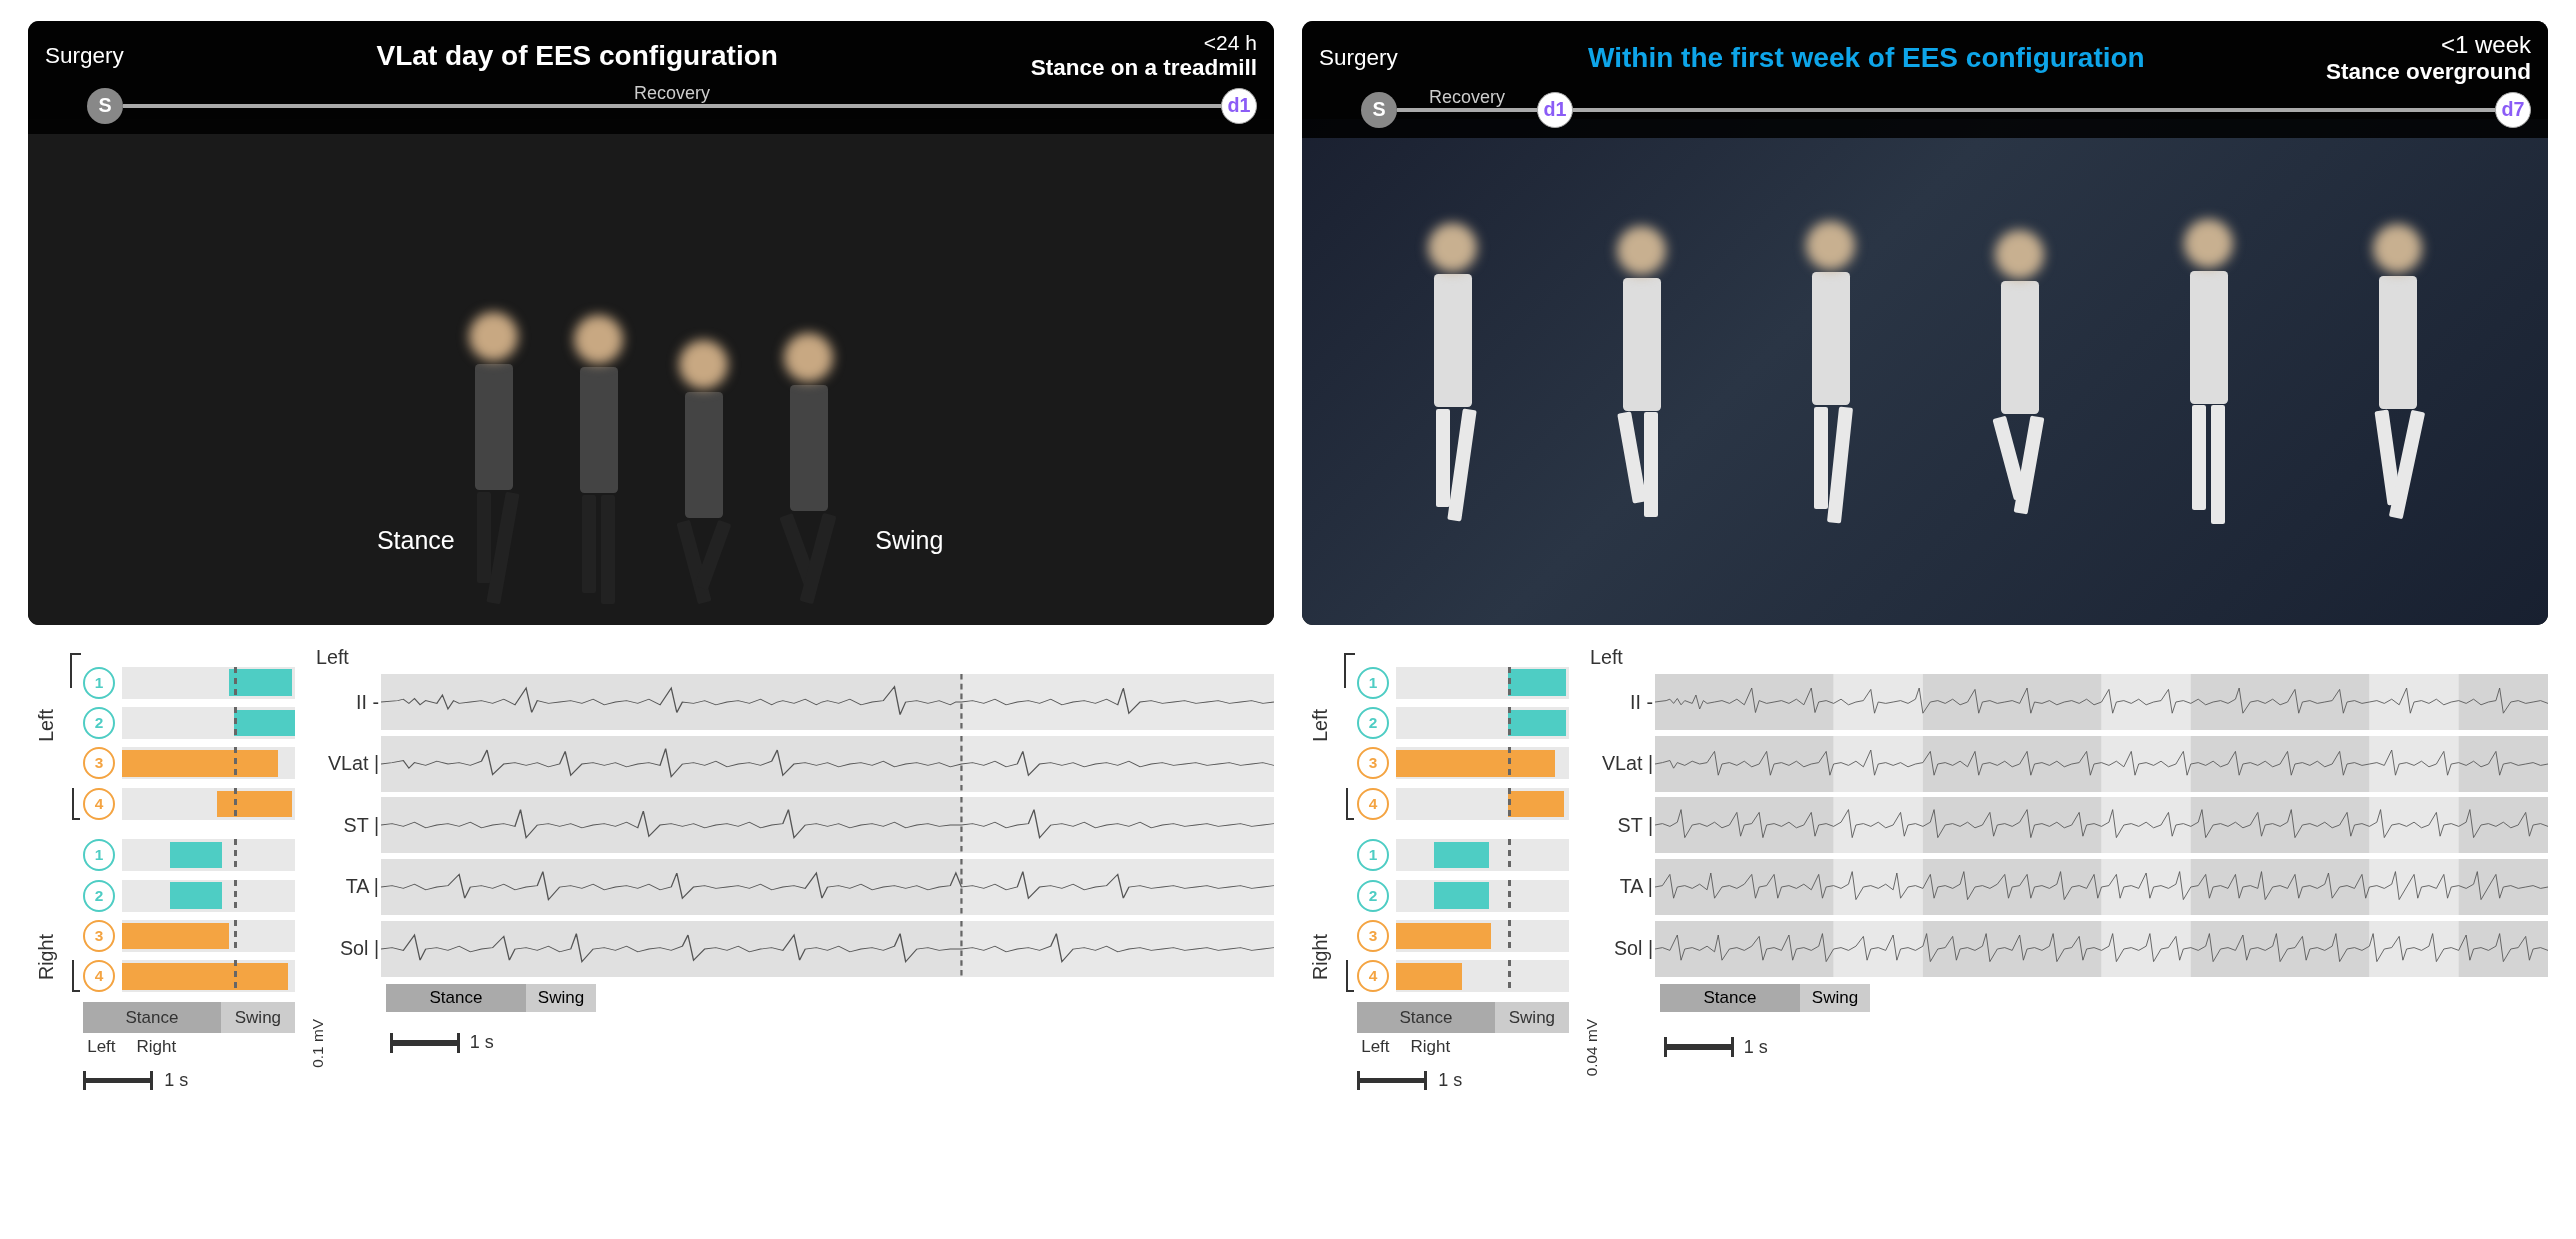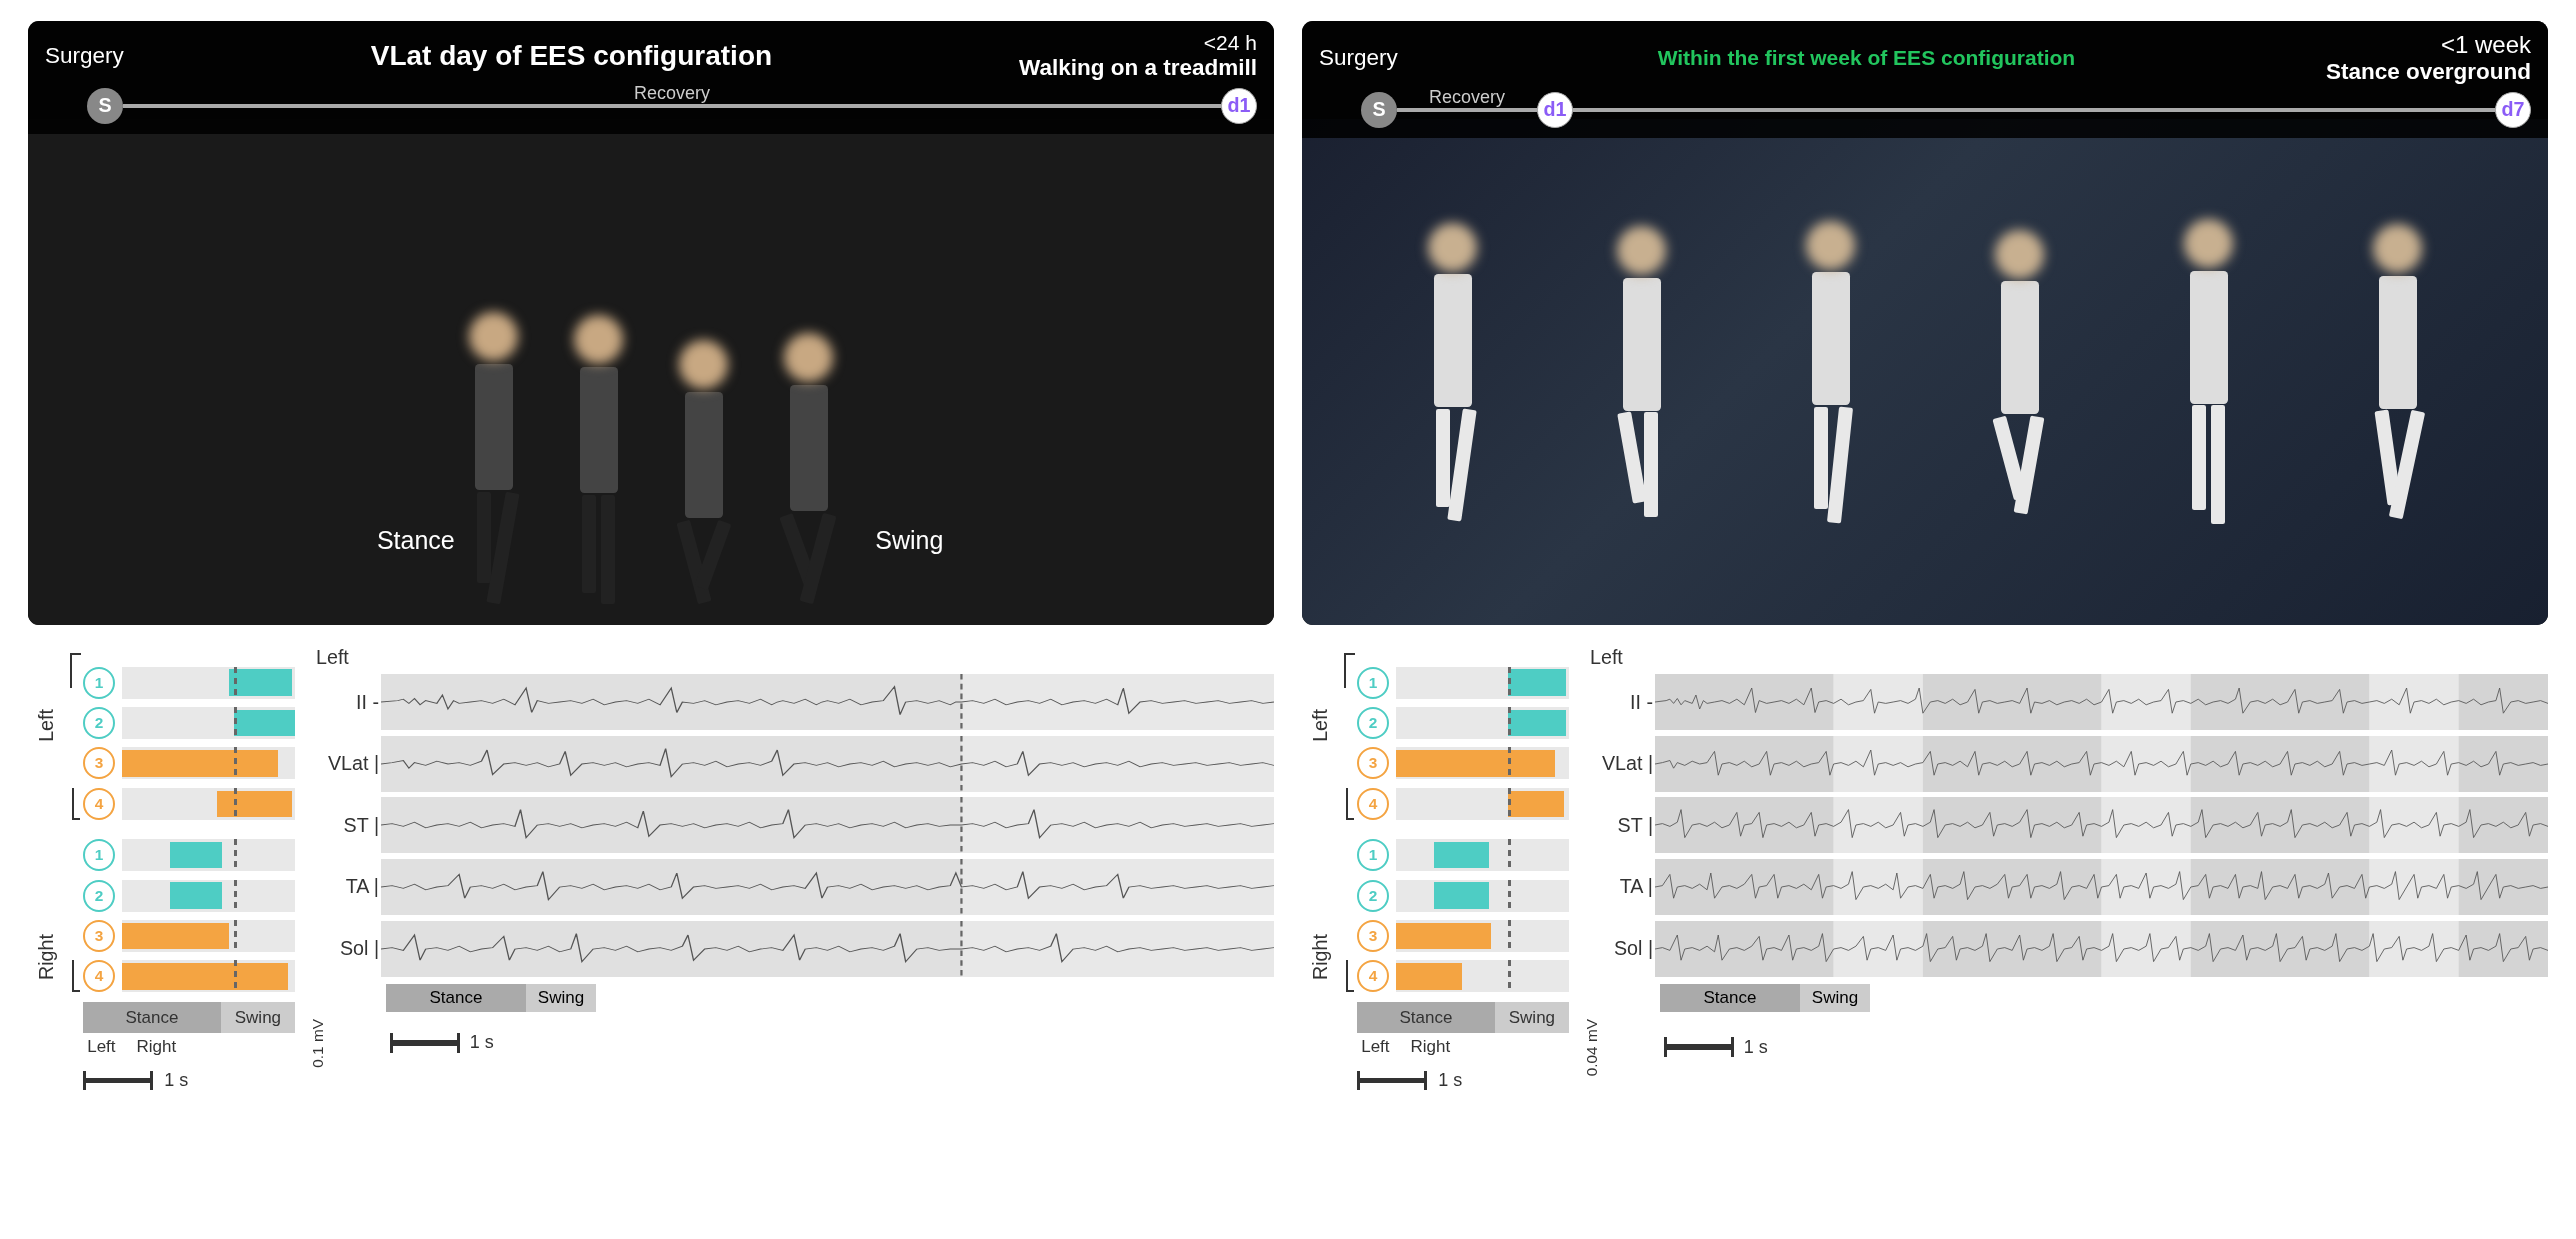--- a/index.html
+++ b/index.html
@@ -261,21 +261,21 @@
 
       <div class="photo-header">
         <div style="display:flex; flex-direction:column; gap:7px; flex:1;">
           <div style="display:flex; align-items:center; gap:14px;">
             <span style="color:#fff; font-size:22.5px;">Surgery</span>
             <div style="flex:1; text-align:center;">
               <span style="color:#fff; font-size:28px; font-weight:bold;">VLat day of EES configuration</span>
             </div>
             <div style="text-align:right;">
               <div style="color:#fff; font-size:21px;">&lt;24 h</div>
-              <div style="color:#fff; font-size:22.5px; font-weight:bold;">Walking on a treadmill</div>
+              <div style="color:#fff; font-size:22.5px; font-weight:bold;">Stance on a treadmill</div>
             </div>
           </div>
 
           <div style="display:flex; align-items:center; gap:0; margin-left:42px;">
             <div class="circle-node">
               <span>S</span>
             </div>
             <div style="position:relative; flex:1; display:flex; align-items:center;">
               <div style="height:4.2px; background:#aaa; flex:1;"></div>
               <span style="position:absolute; top:-21px; left:50%; transform:translateX(-50%); color:#ccc; font-size:18px; white-space:nowrap;">Recovery</span>
@@ -525,21 +525,21 @@
 
   <div class="right-panel">
 
     <div class="photo-section">
 
       <div class="photo-header">
         <div style="display:flex; flex-direction:column; gap:7px; flex:1;">
           <div style="display:flex; align-items:center; gap:14px;">
             <span style="color:#fff; font-size:22.5px;">Surgery</span>
             <div style="flex:1; text-align:center;">
-              <span style="color:#22c55e; font-size:21px; font-weight:bold;margin-left:9px;">Within the first week of EES configuration</span>
+              <span style="color:#0ea5e9; font-size:28px; font-weight:bold;margin-left:9px;">Within the first week of EES configuration</span>
             </div>
             <div style="text-align:right;">
               <div style="color:#fff; font-size:24px;">&lt;1 week</div>
               <div style="color:#fff; font-size:22.5px; font-weight:bold;">Stance overground</div>
             </div>
           </div>
 
           <div style="display:flex; align-items:center; gap:0; margin-left:42px;">
             <div class="circle-node">
               <span>S</span>

